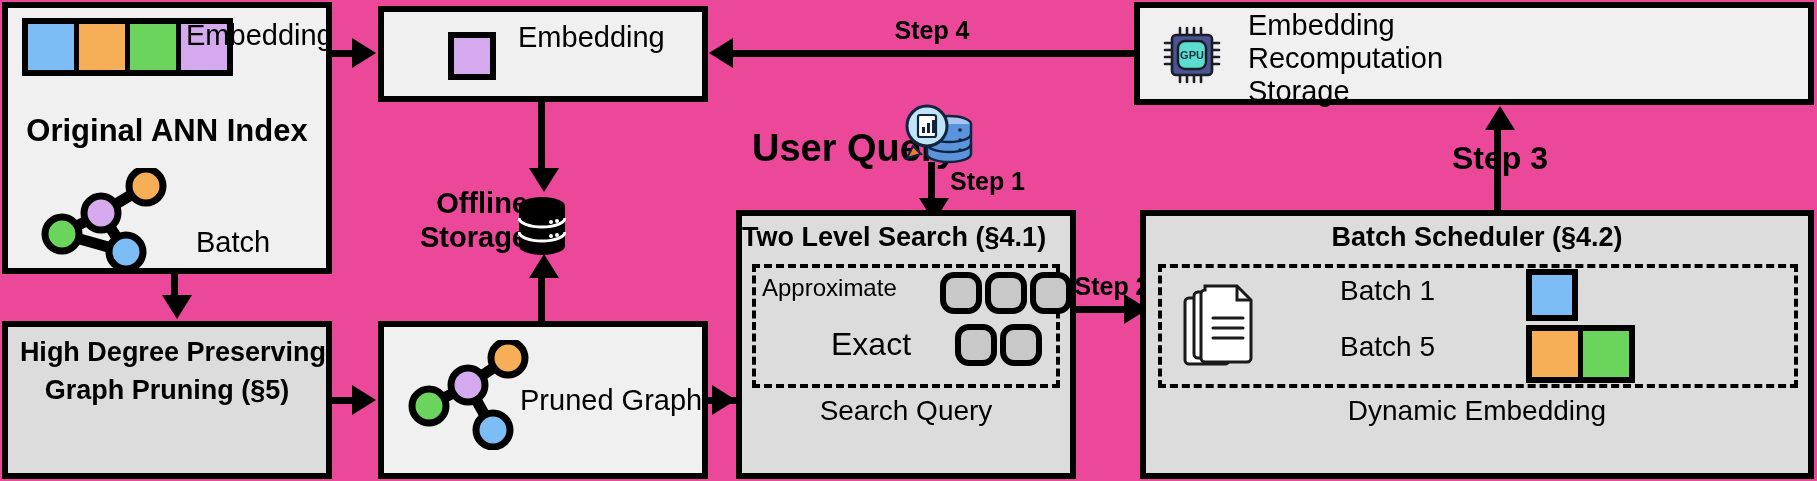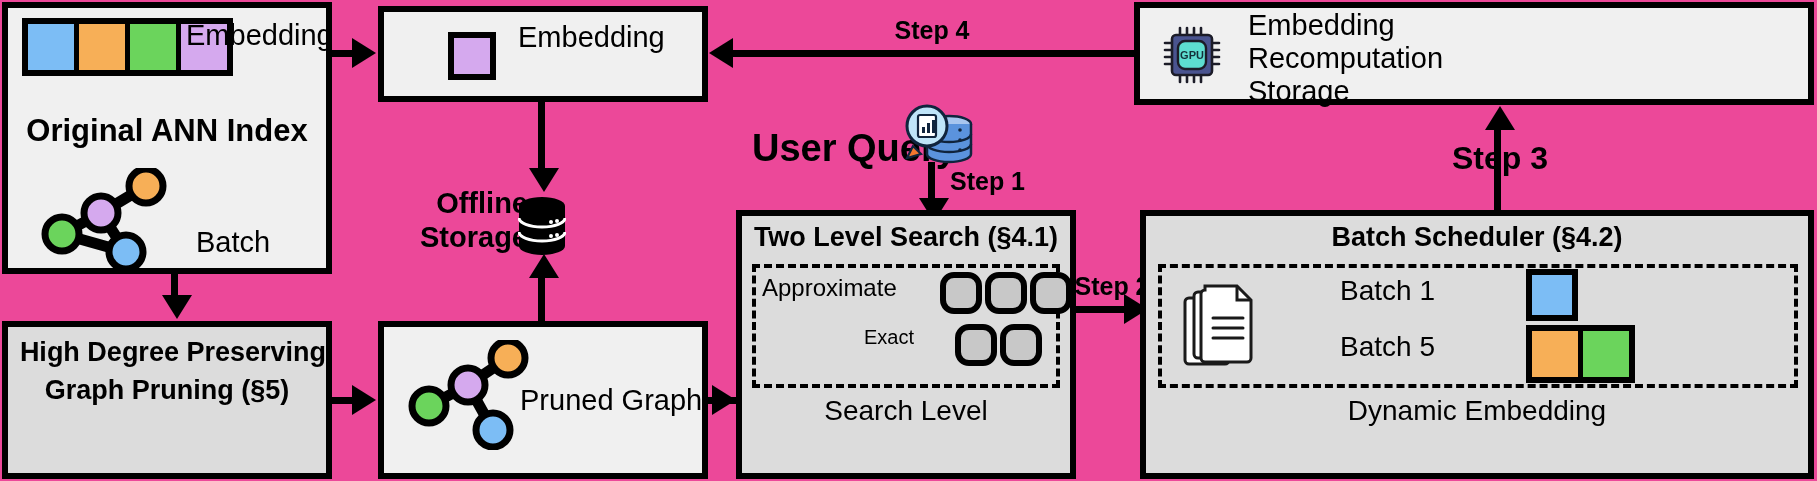--- a/index.html
+++ b/index.html
@@ -228,34 +228,34 @@
               display:flex; align-items:center;">Pruned Graph</div>
 
   <div class="ln" style="left:332px; top:397px; width:30px; height:7px;"></div>
   <div class="arrowhead ah-right" style="left:352px; top:385px;"></div>
 
   <div class="ln" style="left:708px; top:397px; width:30px; height:7px;"></div>
   <div class="arrowhead ah-right" style="left:712px; top:385px;"></div>
 
   <div class="box shaded" style="left:736px; top:210px; width:340px; height:269px;"></div>
 
-  <div class="txt bold" style="left:742px; top:222px; width:316px; font-size:27px; text-align:right;">Two Level Search (§4.1)</div>
+  <div class="txt bold" style="left:742px; top:222px; width:316px; font-size:27px; text-align:left;">Two Level Search (§4.1)</div>
 
   <div class="dashed" style="left:752px; top:264px; width:308px; height:124px;"></div>
 
   <div class="txt" style="left:762px; top:274px; width:180px; font-size:24px;">Approximate</div>
   <div class="tile" style="left:940px; top:272px; width:42px; height:42px;"></div>
   <div class="tile" style="left:985px; top:272px; width:42px; height:42px;"></div>
   <div class="tile" style="left:1030px; top:272px; width:42px; height:42px;"></div>
 
-  <div class="txt" style="left:764px; top:326px; width:150px; font-size:20px; text-align:right;">Exact</div>
+  <div class="txt" style="left:796px; top:326px; width:150px; font-size:32px; text-align:center;">Exact</div>
   <div class="tile" style="left:955px; top:324px; width:42px; height:42px;"></div>
   <div class="tile" style="left:1000px; top:324px; width:42px; height:42px;"></div>
 
-  <div class="txt" style="left:742px; top:394px; width:328px; font-size:28px; text-align:center;">Search Level</div>
+  <div class="txt" style="left:742px; top:394px; width:328px; font-size:28px; text-align:center;">Search Query</div>
 
   <div class="ln" style="left:1076px; top:306px; width:66px; height:7px;"></div>
   <div class="arrowhead ah-right" style="left:1124px; top:294px;"></div>
   <div class="txt bold" style="left:1070px; top:272px; width:84px; font-size:25px; text-align:center;">Step 2</div>
 
   <div class="box shaded" style="left:1140px; top:210px; width:674px; height:269px;"></div>
 
   <div class="txt bold" style="left:1146px; top:222px; width:662px; font-size:27px; text-align:center;">Batch Scheduler (§4.2)</div>
 
   <div class="dashed" style="left:1158px; top:264px; width:640px; height:124px;"></div>

